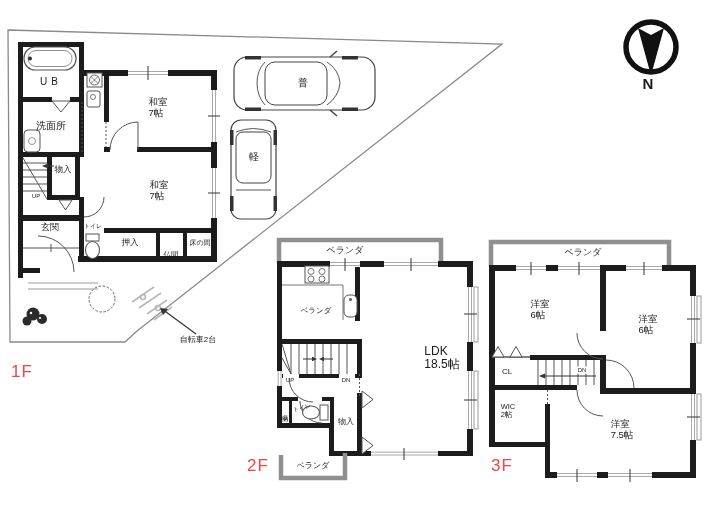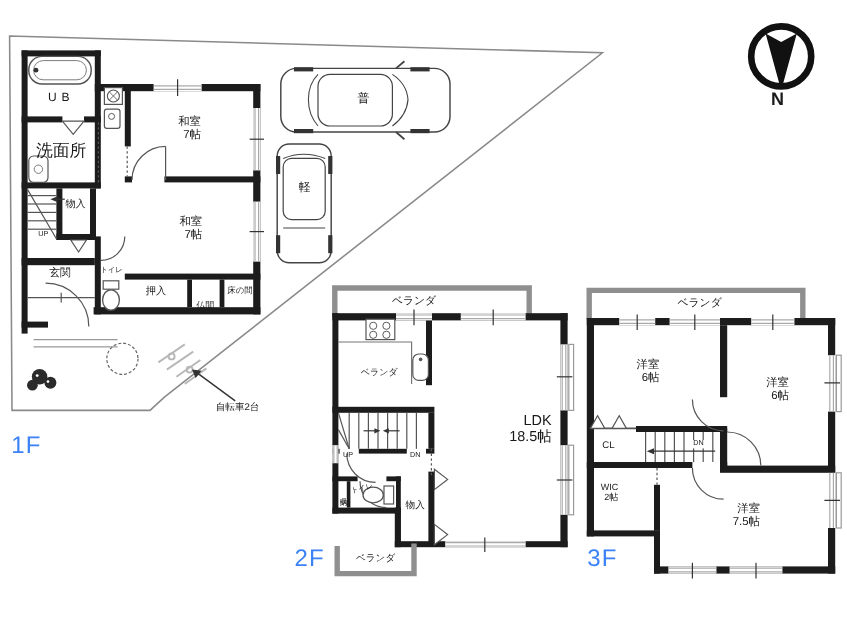--- a/index.html
+++ b/index.html
@@ -1,23 +1,23 @@
 <!DOCTYPE html>
 <html><head>
 <meta charset="utf-8">
 <style>
   html,body{margin:0;padding:0;background:#fff;}
   #plan{position:relative;width:706px;height:515px;background:#fff;overflow:hidden;
         font-family:"Liberation Sans","DejaVu Sans",sans-serif;}
   #plan svg{position:absolute;left:0;top:0;}
   .lbl{position:absolute;transform:translate(-50%,-50%);color:#1a1a1a;white-space:nowrap;
        line-height:1.12;text-align:center;z-index:5;}
-  .stack{display:flex;flex-direction:column;align-items:flex-end;}
+  .stack{display:flex;flex-direction:column;align-items:flex-start;}
   .vert{writing-mode:vertical-rl;letter-spacing:1px;}
-  .floor-tag{font-size:20px;color:#3b82f6;letter-spacing:1px;}
+  .floor-tag{font-size:17px;color:#ef4444;letter-spacing:1px;}
   .tilt{transform:translate(-50%,-50%) rotate(-14deg);}
   .whitebg{background:#fff;padding:0 1px;}
   .ub{letter-spacing:4px;}
 </style>
 </head>
 <body>
 
 <div id="plan">
 
 <svg width="706" height="515" viewBox="0 0 706 515">
@@ -307,21 +307,21 @@
       <line x1="586" y1="360" x2="586" y2="385"></line>
           <line x1="594" y1="360" x2="594" y2="385"></line>
     </g>
     <line x1="596" y1="376" x2="544" y2="376" stroke="#333" stroke-width="1"></line>
     <polygon points="539,376 545,373.5 545,378.5" fill="#333"></polygon>
     <line x1="547.5" y1="390" x2="547.5" y2="404" stroke="#555" stroke-width="1" stroke-dasharray="2,2"></line>
   </g>
 </svg>
 
   <span class="lbl ub" style="left:51px;top:82px;font-size:10px">UB</span>
-  <span class="lbl" style="left:51px;top:126px;font-size:14px">洗面所</span>
+  <span class="lbl" style="left:51px;top:126px;font-size:10px">洗面所</span>
   <span class="lbl" style="left:63px;top:170px;font-size:8.5px">物入</span>
   <div class="lbl stack" style="left:158px;top:108px;font-size:9.5px">
     <span>和室</span>
     <span>7帖</span>
   </div>
   <div class="lbl stack" style="left:159px;top:191px;font-size:9.5px">
     <span>和室</span>
     <span>7帖</span>
   </div>
   <span class="lbl" style="left:50px;top:227px;font-size:9px">玄関</span>

